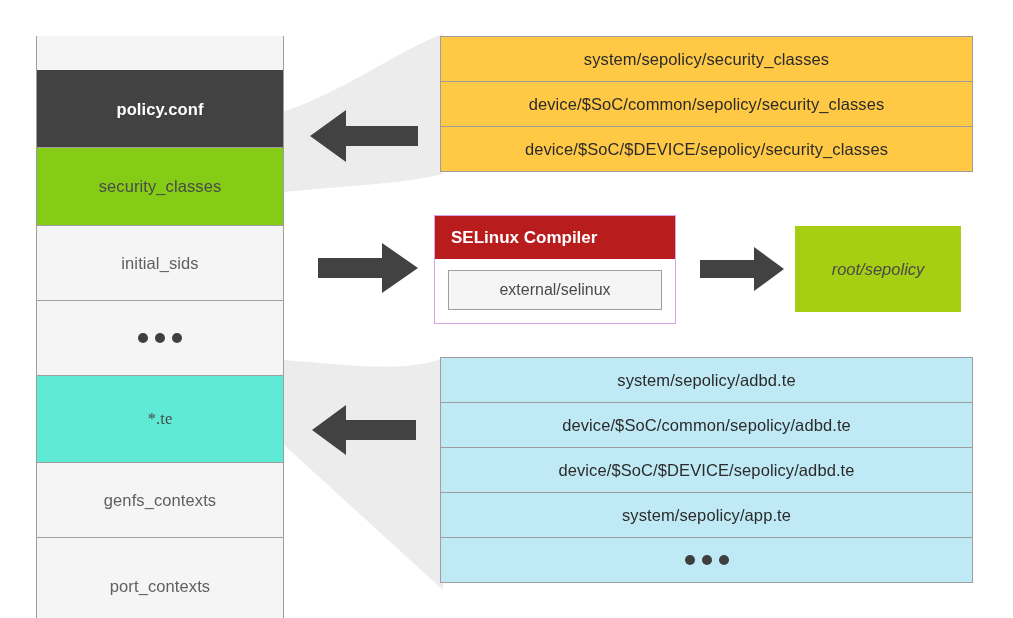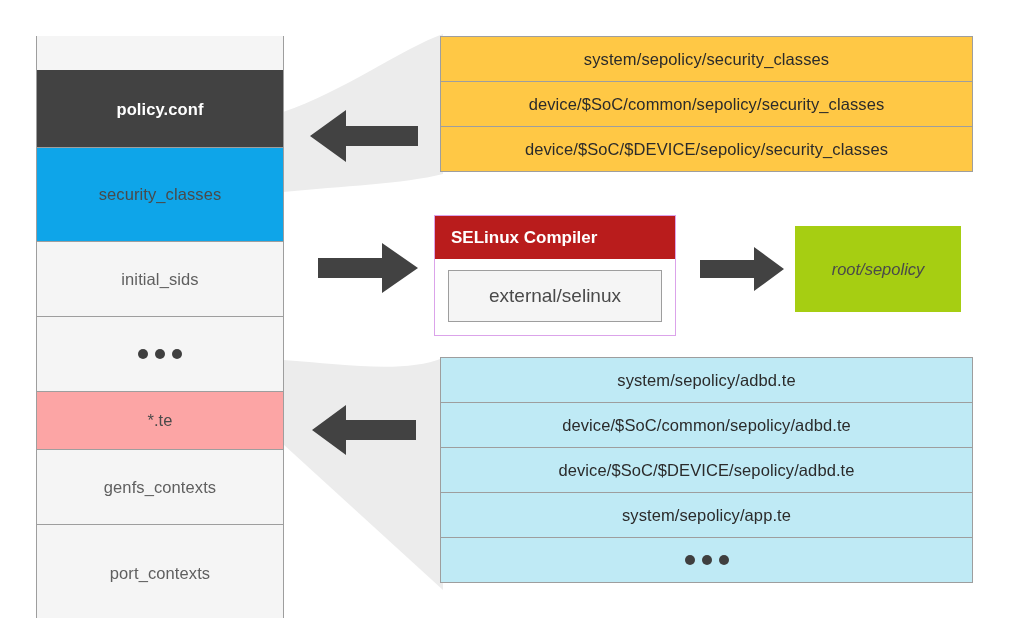--- a/index.html
+++ b/index.html
@@ -56,26 +56,26 @@
   }
   .pc-row.header {
     background: #424242;
     color: #ffffff;
     font-weight: bold;
     height: 77px;
     border-top: 1px solid #424242;
     margin-top: 34px;
   }
   .pc-row.orange {
-    background: #0ea5e9;
+    background: #84cc16;
     color: #4a4a4a;
-    height: 94px;
+    height: 78px;
   }
   .pc-row.plain   { height: 75px; }
-  .pc-row.cyan    { background: #fca5a5; color: #4a4a4a; height: 58px; }
+  .pc-row.cyan    { background: #5eead4; color: #4a4a4a; height: 87px; font-family: Liberation Serif, serif; }
   .pc-row.last    { height: 97px; }
 
   .dots {
     display: inline-flex;
     gap: 7px;
     align-items: center;
   }
   .dots i {
     display: block;
     width: 10px;
@@ -133,25 +133,25 @@
     padding-left: 16px;
     box-sizing: border-box;
   }
   #compiler-body {
     padding: 11px 13px 13px 13px;
   }
   #external-selinux {
     box-sizing: border-box;
     border: 1px solid #9e9e9e;
     background: #f5f5f5;
-    height: 52px;
-    display: flex;
-    align-items: center;
-    justify-content: center;
-    font-size: 19px;
+    height: 40px;
+    display: flex;
+    align-items: center;
+    justify-content: center;
+    font-size: 16px;
     color: #4a4a4a;
   }
 
   #root-sepolicy {
     position: absolute;
     left: 795px;
     top: 226px;
     width: 166px;
     height: 86px;
     z-index: 3;

